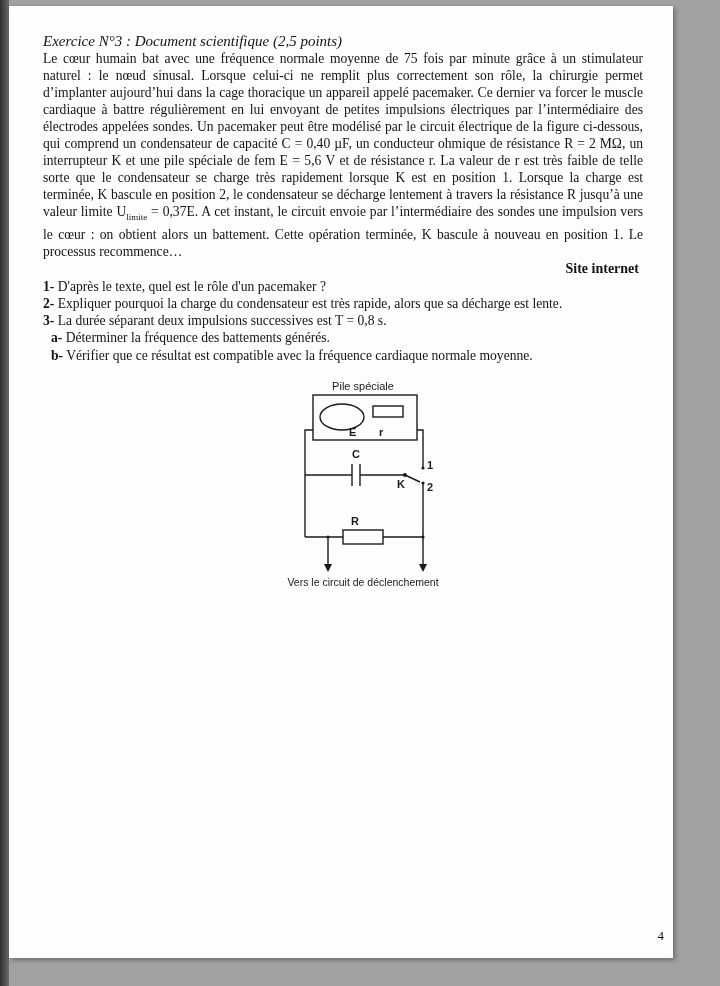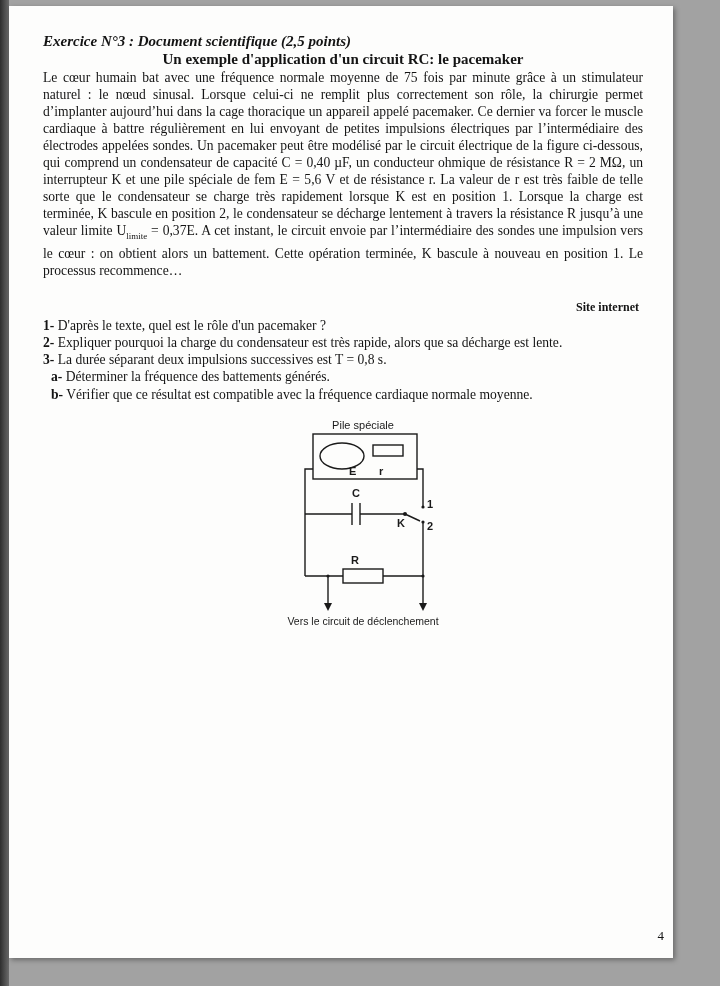--- a/index.html
+++ b/index.html
@@ -17,34 +17,34 @@
   .page {
     position:absolute; left:9px; top:6px; width:664px; height:952px;
     background:#fdfdfc;
     box-shadow:2px 2px 5px rgba(0,0,0,0.35);
   }
   .content {
     position:absolute; left:34px; top:26px; width:600px;
     color:#141414;
   }
   .ex-title {
-    font-size:15px; font-weight:bold; font-style:italic;
+    font-size:15px; font-weight:normal; font-style:italic;
     line-height:18px;
   }
   .ex-subtitle {
     font-size:15px; font-weight:bold; text-align:center;
     line-height:18px; margin-bottom:1px;
   }
   .body-text {
     font-size:13.6px; line-height:17px; text-align:justify;
   }
   .body-text sub { font-size:9px;margin-top:22px; }
   .source-line {
-    font-size:12px; font-weight:bold; text-align:right;
-    line-height:17px; padding-right:4px;margin-top:20px;
+    font-size:14px; font-weight:bold; text-align:right;
+    line-height:17px; padding-right:4px;
   }
   .questions { margin-top:1px; }
   .q { font-size:13.6px; line-height:17.2px; }
   .q.indent { padding-left:8px; }
   .q b { font-weight:bold; }
   .figure-wrap {
     margin-top:16px;
     padding-left:250px;
   }
   svg { overflow:visible; display:block; }
@@ -71,21 +71,20 @@
 </head>
 <body>
 
 <div class="scan-edge-left"></div>
 
 <div class="page">
   <div class="content">
 
     <div class="ex-title">Exercice N°3 : Document scientifique (2,5 points)</div>
 
-    <div class="ex-subtitle">Un exemple d'application d'un circuit RC: le pacemaker</div>
 
     <p class="body-text"><span>Le cœur humain bat avec une fréquence normale moyenne de 75 fois par minute grâce à un stimulateur naturel : le nœud sinusal. Lorsque celui-ci ne remplit plus correctement son rôle, la chirurgie permet d’implanter aujourd’hui dans la cage thoracique un appareil appelé pacemaker. Ce dernier va forcer le muscle cardiaque à battre régulièrement en lui envoyant de petites impulsions électriques par l’intermédiaire des électrodes appelées sondes. Un pacemaker peut être modélisé par le circuit électrique de la figure ci-dessous, qui comprend un condensateur de capacité C = 0,40 µF, un conducteur ohmique de résistance R = 2 MΩ, un interrupteur K et une pile spéciale de fem E = 5,6 V et de résistance r. La valeur de r est très faible de telle sorte que le condensateur se charge très rapidement lorsque K est en position 1. Lorsque la charge est terminée, K bascule en position 2, le condensateur se décharge lentement à travers la résistance R jusqu’à une valeur limite U</span><sub>limite</sub><span> = 0,37E. A cet instant, le circuit envoie par l’intermédiaire des sondes une impulsion vers le cœur : on obtient alors un battement. Cette opération terminée, K bascule à nouveau en position 1. Le processus recommence…</span></p>
 
     <div class="source-line">Site internet</div>
 
     <div class="questions">
       <div class="q"><b>1-</b><span> D'après le texte, quel est le rôle d'un pacemaker ?</span></div>
       <div class="q"><b>2-</b><span> Expliquer pourquoi la charge du condensateur est très rapide, alors que sa décharge est lente.</span></div>
       <div class="q"><b>3-</b><span> La durée séparant deux impulsions successives est T = 0,8 s.</span></div>
       <div class="q indent"><b>a-</b><span> Déterminer la fréquence des battements générés.</span></div>

